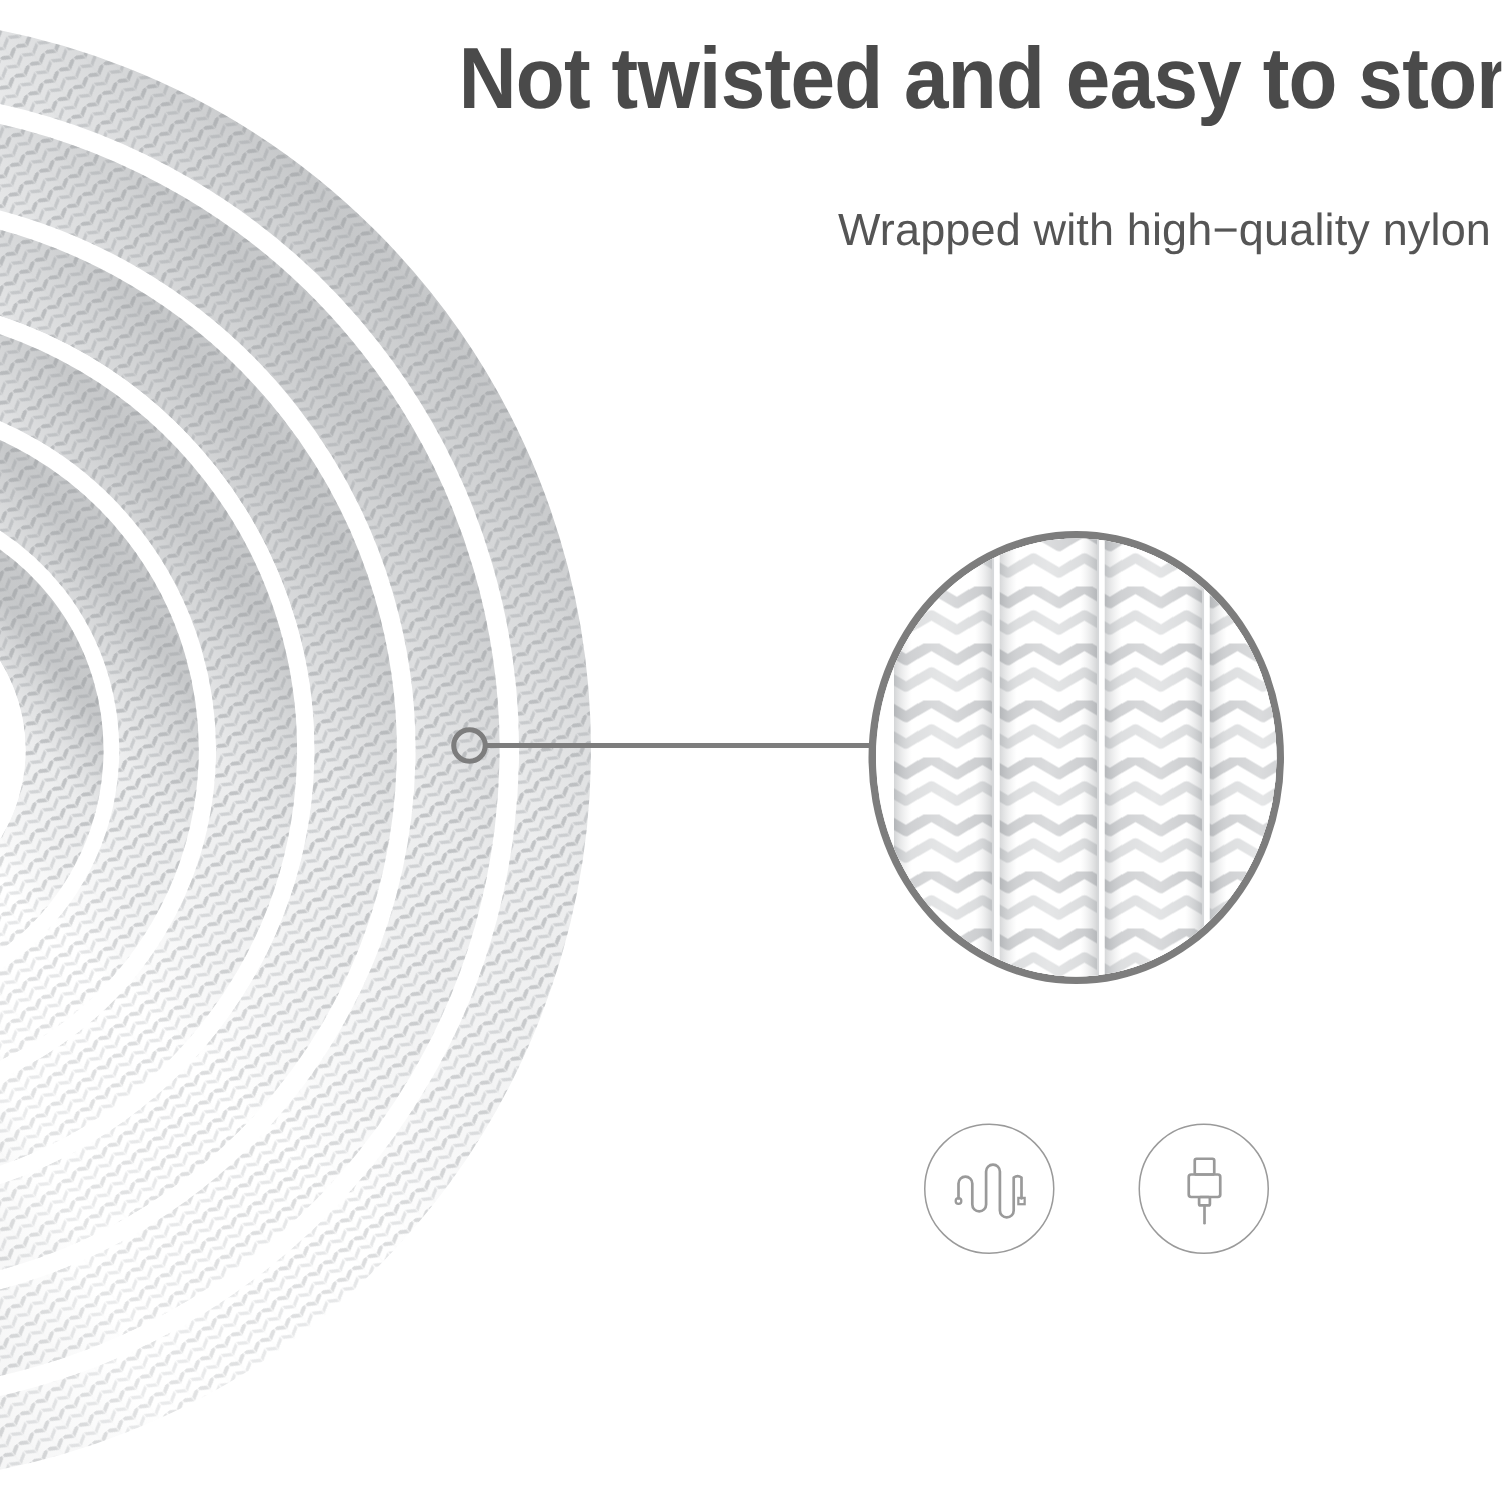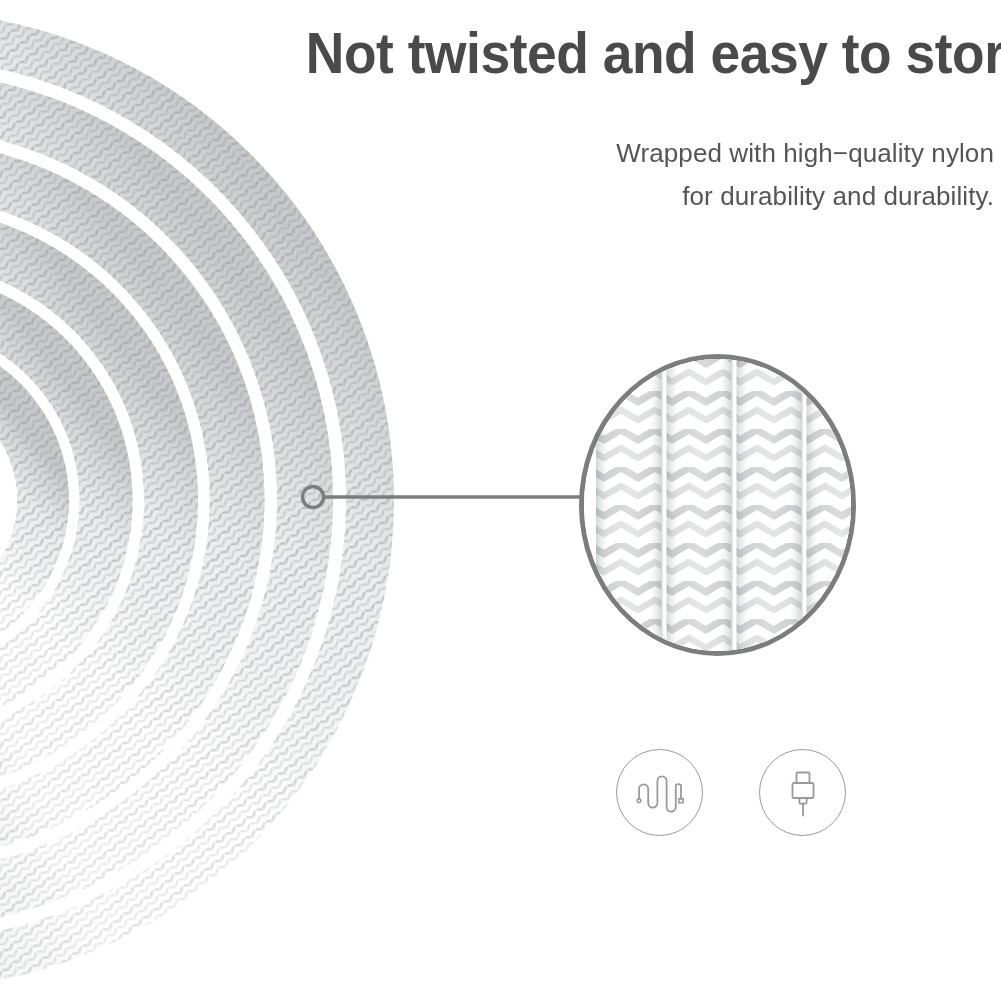--- a/index.html
+++ b/index.html
@@ -44,21 +44,21 @@
     white-space: nowrap;
   }
 
   
   .subtitle {
     position: absolute;
     left: 430px;
     top: 132px;
     width: 564px;
     text-align: right;
-    font-size: 26px;
+    font-size: 30px;
     line-height: 43px;
     font-weight: 400;
     color: #555555;
     letter-spacing: 0.1px;
   }
   .subtitle .line {
     display: block;
     white-space: nowrap;
   }
 
@@ -183,21 +183,20 @@
 
       <circle cx="-95" cy="500" r="112" fill="#ffffff"></circle>
       <circle cx="-95" cy="500" r="500" fill="none" stroke="#ffffff" stroke-width="22"></circle>
     </g>
   </svg>
 
   <div class="headline">Not twisted and easy to store</div>
 
   <div class="subtitle">
     <span class="line">Wrapped with high−quality nylon</span>
-    <span class="line">for durability and durability.</span>
   </div>
 
   <svg id="callout-layer" viewBox="0 0 1001 1001" aria-hidden="true">
     <line x1="323" y1="497" x2="596" y2="497" stroke="#7d7d7d" stroke-width="3.4"></line>
     <circle cx="313" cy="497" r="10.5" fill="#ffffff" fill-opacity="0" stroke="#7d7d7d" stroke-width="3.4"></circle>
   </svg>
 
   <div class="magnifier">
     <svg class="weave-holder" viewBox="0 0 289 314" aria-hidden="true">
       <defs>

